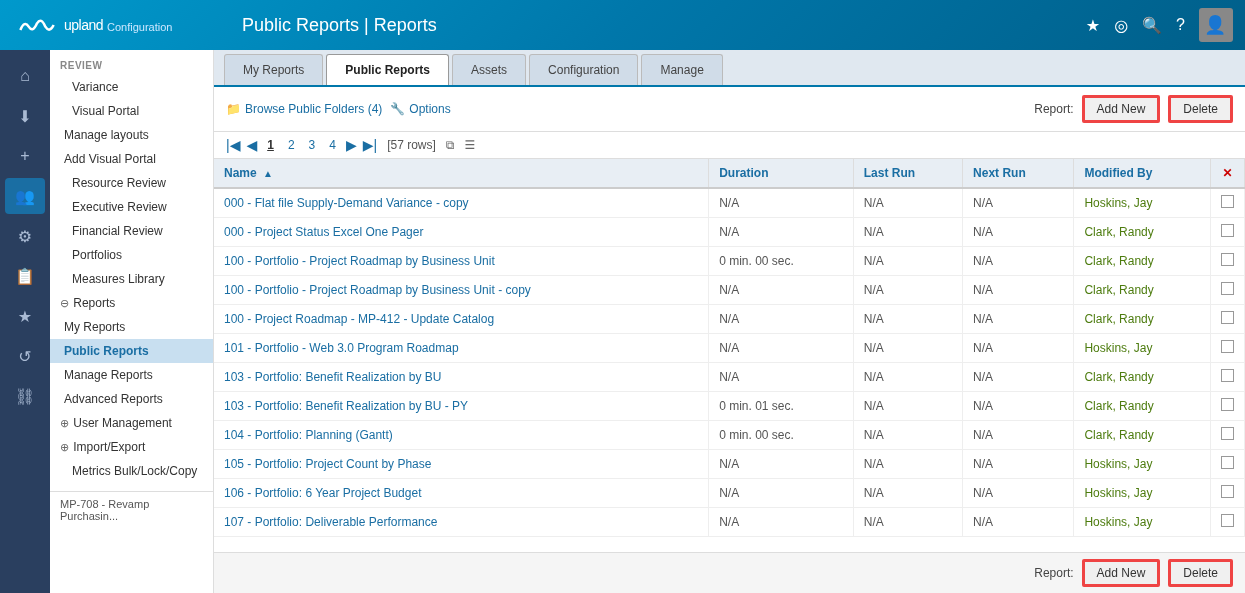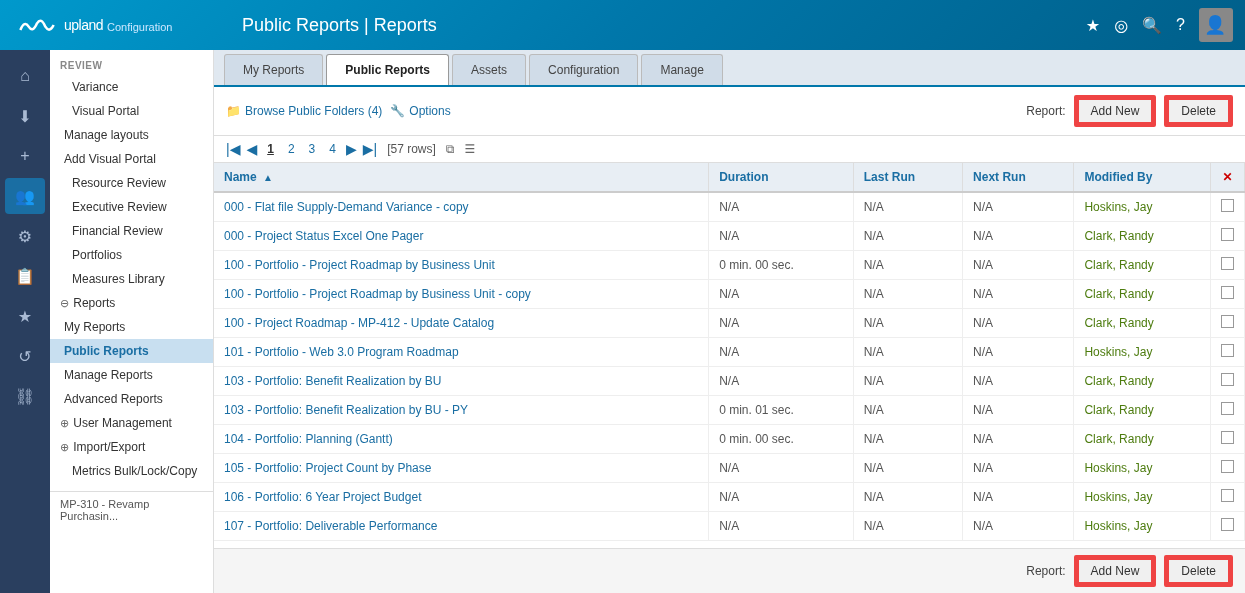--- a/index.html
+++ b/index.html
@@ -196,21 +196,21 @@
       font-size: 12px;
       text-decoration: none;
       display: flex;
       align-items: center;
       gap: 4px;
     }
     .report-label { font-size: 12px; color: #444; }
     .btn {
       padding: 4px 12px;
       font-size: 12px;
-      border: 5px solid #ef4444;
+      border: 3px solid #ef4444;
       background: #f0f0f0;
       cursor: pointer;
       border-radius: 2px;
       color: #333;
     }
 
     
     .pagination {
       background: white;
       padding: 5px 12px;
@@ -353,21 +353,21 @@
     </div>
 
     <div class="sidebar-group">
       <span class="circle-icon">⊕</span>
       <span>Import/Export</span>
     </div>
 
     <div class="sidebar-item indent1">Metrics Bulk/Lock/Copy</div>
 
     <div class="sidebar-bottom">
-      <span>MP-310 - Revamp Purchasin...</span>
+      <span>MP-708 - Revamp Purchasin...</span>
     </div>
   </div>
 
   <div class="content">
 
     <div class="tabs">
       <div class="tab">My Reports</div>
       <div class="tab active">Public Reports</div>
       <div class="tab">Assets</div>
       <div class="tab">Configuration</div>

